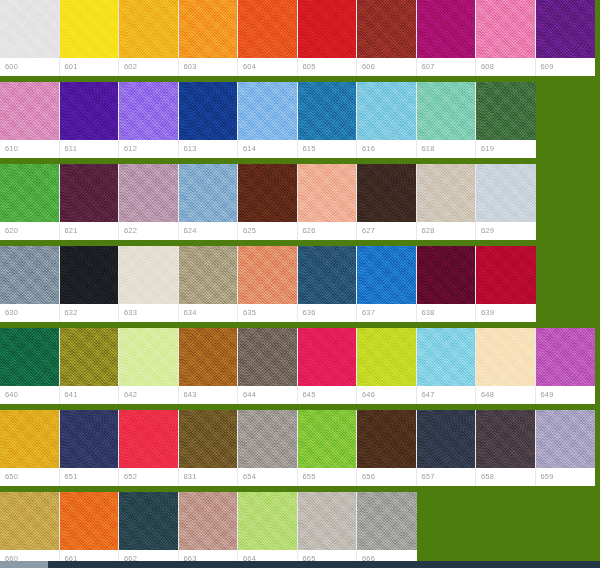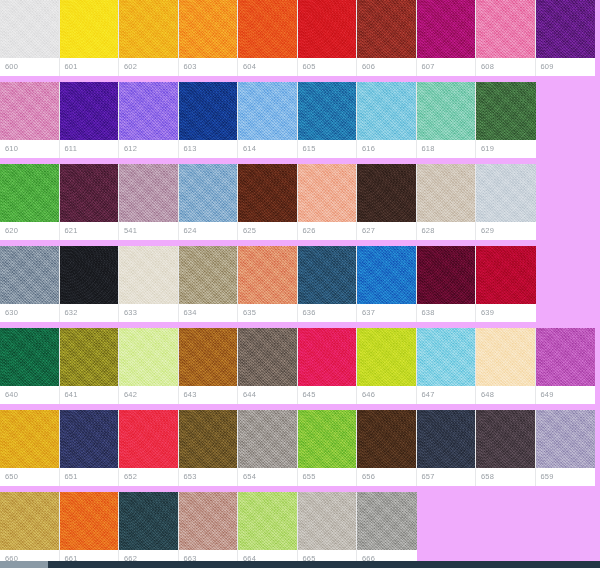--- a/index.html
+++ b/index.html
@@ -108,21 +108,21 @@
     left: 0;
     top: 0;
     height: 7px;
     width: 48px;
     background: #8a9aa6;
   }
 </style>
 </head>
 <body style="background: rgb(231, 232, 234);">
 
-<div id="swatch-grid" style="background: #f0abfc;">
+<div id="swatch-grid" style="background: #4d7c0f;">
     <div class="swatch-row">
       <div class="swatch-cell">
         <div class="swatch-chip" style="background-color: rgb(227, 227, 228);"></div>
         <div class="swatch-label">600</div>
       </div>
       <div class="swatch-cell">
         <div class="swatch-chip" style="background-color: rgb(247, 224, 27);"></div>
         <div class="swatch-label">601</div>
       </div>
       <div class="swatch-cell">
@@ -200,21 +200,21 @@
       <div class="swatch-cell">
         <div class="swatch-chip" style="background-color: rgb(74, 168, 60);"></div>
         <div class="swatch-label">620</div>
       </div>
       <div class="swatch-cell">
         <div class="swatch-chip" style="background-color: rgb(83, 32, 58);"></div>
         <div class="swatch-label">621</div>
       </div>
       <div class="swatch-cell">
         <div class="swatch-chip" style="background-color: rgb(180, 146, 168);"></div>
-        <div class="swatch-label">541</div>
+        <div class="swatch-label">622</div>
       </div>
       <div class="swatch-cell">
         <div class="swatch-chip" style="background-color: rgb(127, 169, 204);"></div>
         <div class="swatch-label">624</div>
       </div>
       <div class="swatch-cell">
         <div class="swatch-chip" style="background-color: rgb(91, 38, 22);"></div>
         <div class="swatch-label">625</div>
       </div>
       <div class="swatch-cell">
@@ -322,21 +322,21 @@
       <div class="swatch-cell">
         <div class="swatch-chip" style="background-color: rgb(46, 52, 96);"></div>
         <div class="swatch-label">651</div>
       </div>
       <div class="swatch-cell">
         <div class="swatch-chip" style="background-color: rgb(236, 43, 68);"></div>
         <div class="swatch-label">652</div>
       </div>
       <div class="swatch-cell">
         <div class="swatch-chip" style="background-color: rgb(107, 84, 37);"></div>
-        <div class="swatch-label">653</div>
+        <div class="swatch-label">831</div>
       </div>
       <div class="swatch-cell">
         <div class="swatch-chip" style="background-color: rgb(154, 148, 143);"></div>
         <div class="swatch-label">654</div>
       </div>
       <div class="swatch-cell">
         <div class="swatch-chip" style="background-color: rgb(124, 194, 52);"></div>
         <div class="swatch-label">655</div>
       </div>
       <div class="swatch-cell">

